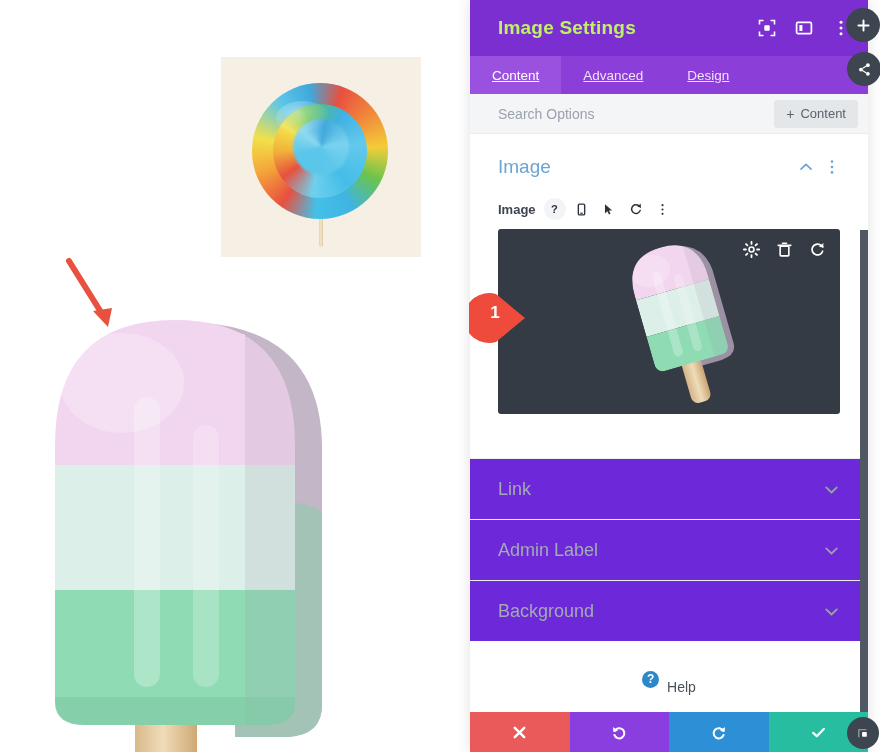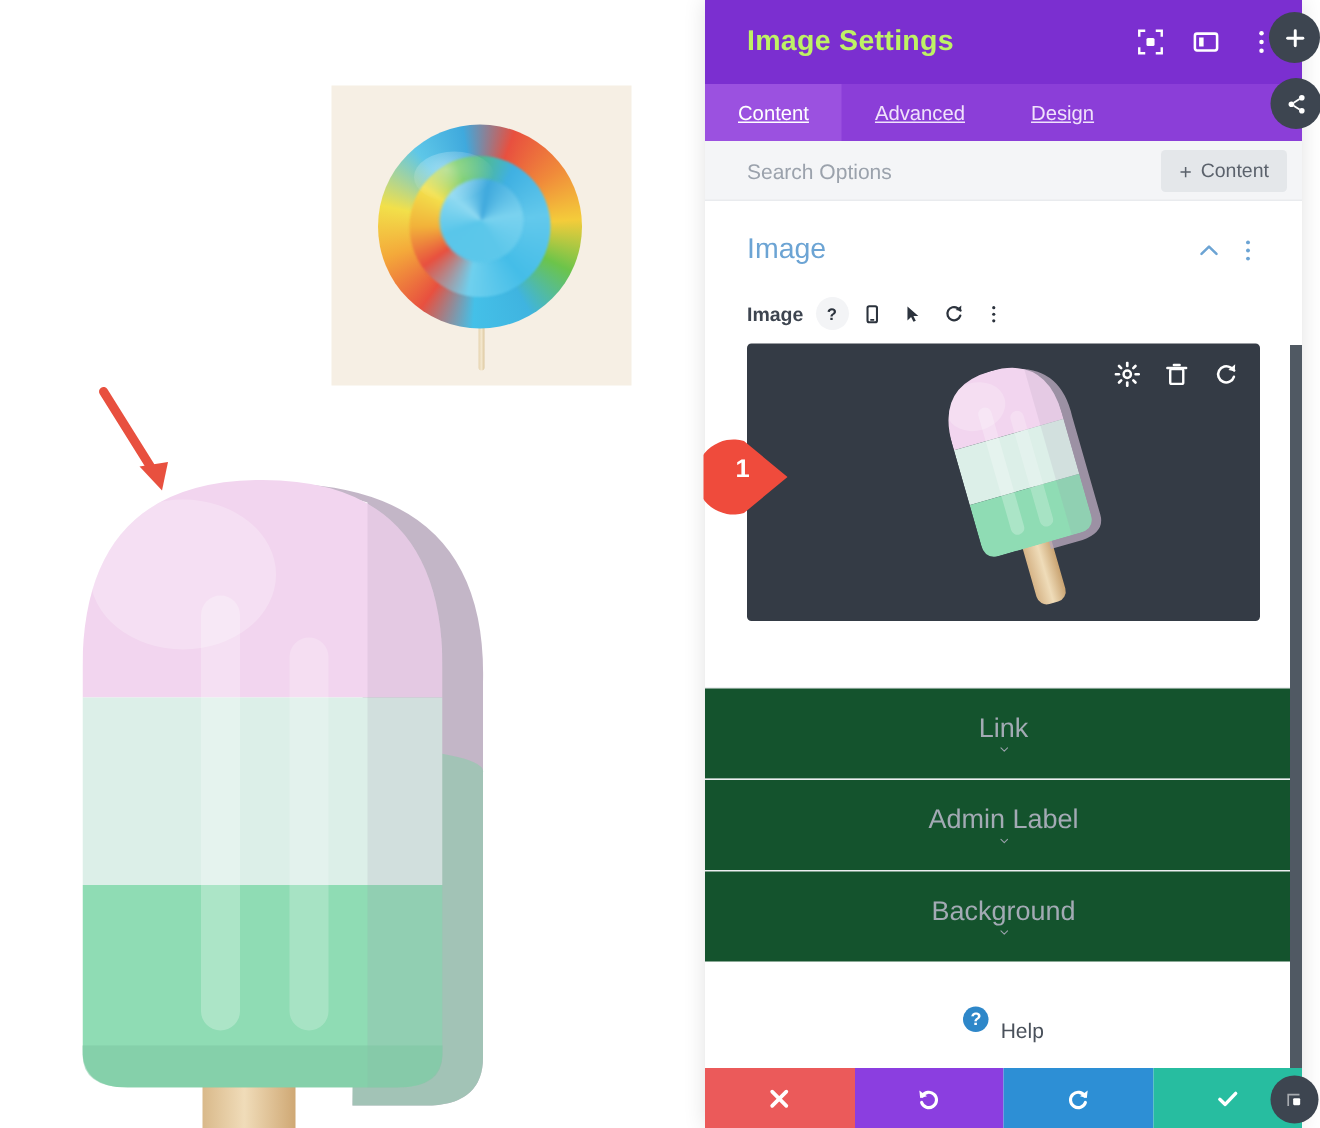--- a/index.html
+++ b/index.html
@@ -149,22 +149,22 @@
   }
   .img-preview-icons {
     position: absolute; right: 14px; top: 12px;
     display: flex; gap: 16px; z-index: 3;
   }
   .prev-ico { width: 17px; height: 17px; cursor: pointer; }
   .pop-small { position: absolute; left: 128px; top: 10px; width: 110px; height: 170px; }
 
   .collapsed-row {
     height: 61px; border-top: 1px solid #eceef0;
-    display: flex; align-items: center; padding: 16px 28px;
-    cursor: pointer; background: #14532d; flex-direction: column;
+    display: flex; align-items: center; padding: 0 28px;
+    cursor: pointer; background: #6d28d9;
   }
   .collapsed-row:first-of-type { border-top: 1px solid #eceef0; }
   .collapsed-title { flex: 1; font-size: 18px; color: #a3aab4; }
 
   .help-row {
     display: flex; align-items: center; justify-content: center;
     gap: 8px; height: 56px; margin-top: 10px; cursor: pointer;
   }
   .help-circle {
     width: 17px; height: 17px; border-radius: 50%; background: #2e87c9;

